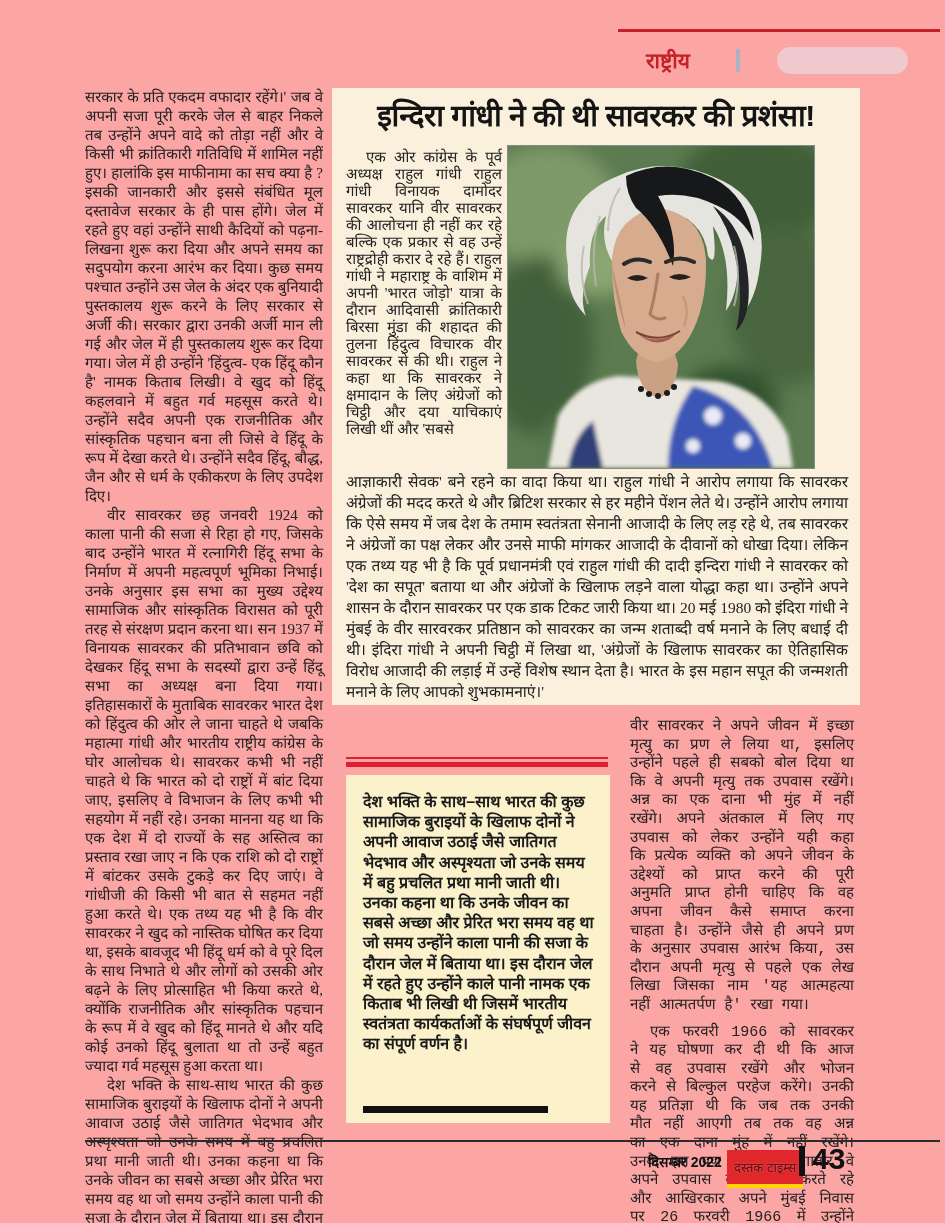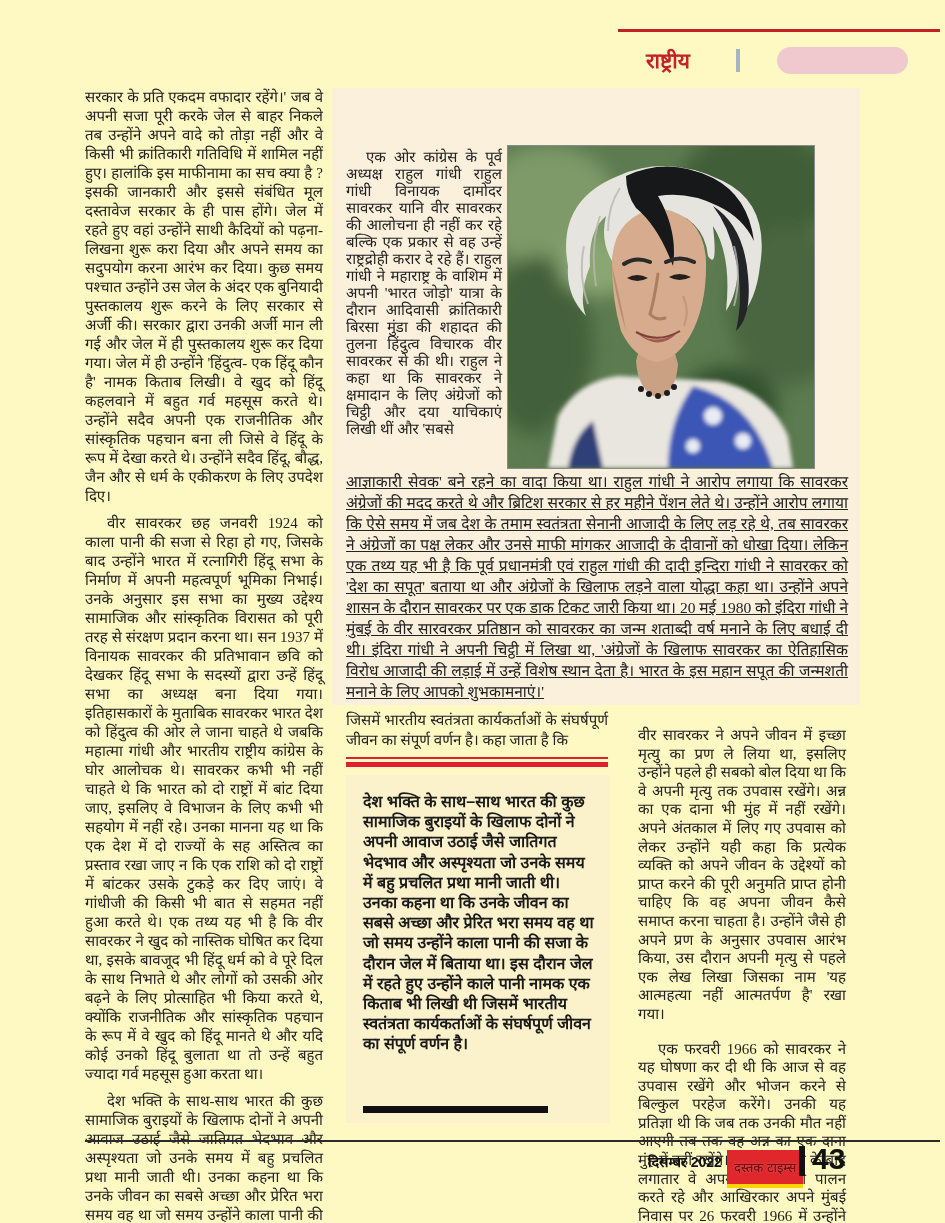--- a/index.html
+++ b/index.html
@@ -1,53 +1,53 @@
 <!DOCTYPE html>
 <html><head>
 <meta charset="utf-8">
 <style>
   html,body{margin:0;padding:0;background:#e9e9e9;}
   .page{
-    position:relative;width:945px;height:1223px;background:#fef9c3;
+    position:relative;width:945px;height:1223px;background:#fca5a5;
     margin:0 auto;overflow:hidden;
     font-family:"Liberation Serif","DejaVu Serif",serif;color:#222;
   }
   .abs{position:absolute;}
   
   .top-rule{left:618px;top:29px;width:322px;height:3px;background:#c32126;}
   .category{left:646px;top:46px;font-family:"Liberation Sans",sans-serif;
     font-size:21px;font-weight:700;color:#c32126;}
   .hdr-sep{left:736px;top:49px;width:4px;height:23px;background:#a9b3c6;}
   .hdr-pill{left:777px;top:47px;width:131px;height:27px;border-radius:14px;background:#f0c9ce;}
   
   .col-left{left:85px;top:88px;width:238px;font-size:15px;line-height:19px;text-align:justify;}
   .col-left p{margin:0;}
-  .col-left p.ind{text-indent:22px;margin-top:8px;}
+  .col-left p.ind{text-indent:22px;}
   
   .panel{left:332px;top:88px;width:528px;height:617px;background:#faf0dc;}
   .headline{left:332px;top:94px;width:528px;text-align:center;
     font-family:"Liberation Sans","DejaVu Sans",sans-serif;
     font-size:30px;font-weight:700;color:#141414;letter-spacing:-0.5px;}
   .col-narrow{left:346px;top:149px;width:156px;font-size:15px;line-height:17px;text-align:justify;}
   .col-narrow p{margin:0;text-indent:20px;}
   .photo{left:507px;top:145px;width:306px;height:322px;border:1px solid #8a8a8a;background:#56764c;}
   .wide-para{left:346px;top:471px;width:502px;font-size:15.5px;line-height:21px;text-align:justify;}
-  .wide-para p{margin:0;text-decoration:underline;}
+  .wide-para p{margin:0;}
   
   .lead-in{left:346px;top:710px;width:262px;font-size:15px;line-height:20px;text-align:justify;}
   .lead-in p{margin:0;}
   .rule-red-thin{left:346px;top:757px;width:262px;height:2px;background:#e02030;}
   .rule-red-thick{left:346px;top:762px;width:262px;height:5px;background:#e02030;}
   .quote-box{left:346px;top:775px;width:264px;height:348px;background:#fbf2cb;box-sizing:border-box;
     padding:17px 14px 4px 17px;}
   .quote-box p{margin:0;font-family:"Liberation Sans","DejaVu Sans",sans-serif;
     font-size:16px;font-weight:700;line-height:20.2px;color:#1b1b1b;text-align:left;}
   .quote-bar{left:363px;top:1106px;width:185px;height:7px;background:#101010;}
   .col-right{left:622px;top:710px;width:240px;font-size:15px;line-height:18.6px;text-align:justify;}
-  .col-right p{margin:16px;}
+  .col-right p{margin:8px;font-family:Liberation Mono, monospace;}
   .col-right p.ind{text-indent:20px;}
   .endsq{display:inline-block;width:11px;height:11px;background:#d71f25;margin-left:4px;vertical-align:baseline;}
   
   .footer-rule{left:85px;top:1140px;width:855px;height:2px;background:#2b2b2b;}
   .footer-date{left:648px;top:1152px;font-family:"Liberation Sans",sans-serif;
     font-size:14px;font-weight:700;color:#111;}
   .footer-logo{left:727px;top:1150px;height:22px;padding:6px 7px;background:#e0272b;
     border-bottom:4px solid #ffd400;display:flex;align-items:center;
     font-family:"Liberation Sans",sans-serif;font-size:13px;font-weight:700;color:#7e0d10;
     text-shadow:0 0 1px #ff9a9a;}
@@ -65,20 +65,21 @@
   <div class="abs hdr-sep"></div>
   <div class="abs hdr-pill"></div>
 
   <div class="abs col-left">
     <p>सरकार के प्रति एकदम वफादार रहेंगे।' जब वे अपनी सजा पूरी करके जेल से बाहर निकले तब उन्होंने अपने वादे को तोड़ा नहीं और वे किसी भी क्रांतिकारी गतिविधि में शामिल नहीं हुए। हालांकि इस माफीनामा का सच क्या है ? इसकी जानकारी और इससे संबंधित मूल दस्तावेज सरकार के ही पास होंगे। जेल में रहते हुए वहां उन्होंने साथी कैदियों को पढ़ना-लिखना शुरू करा दिया और अपने समय का सदुपयोग करना आरंभ कर दिया। कुछ समय पश्चात उन्होंने उस जेल के अंदर एक बुनियादी पुस्तकालय शुरू करने के लिए सरकार से अर्जी की। सरकार द्वारा उनकी अर्जी मान ली गई और जेल में ही पुस्तकालय शुरू कर दिया गया। जेल में ही उन्होंने 'हिंदुत्व- एक हिंदू कौन है' नामक किताब लिखी। वे खुद को हिंदू कहलवाने में बहुत गर्व महसूस करते थे। उन्होंने सदैव अपनी एक राजनीतिक और सांस्कृतिक पहचान बना ली जिसे वे हिंदू के रूप में देखा करते थे। उन्होंने सदैव हिंदू, बौद्ध, जैन और से धर्म के एकीकरण के लिए उपदेश दिए।</p>
     <p class="ind">वीर सावरकर छह जनवरी 1924 को काला पानी की सजा से रिहा हो गए, जिसके बाद उन्होंने भारत में रत्नागिरी हिंदू सभा के निर्माण में अपनी महत्वपूर्ण भूमिका निभाई। उनके अनुसार इस सभा का मुख्य उद्देश्य सामाजिक और सांस्कृतिक विरासत को पूरी तरह से संरक्षण प्रदान करना था। सन 1937 में विनायक सावरकर की प्रतिभावान छवि को देखकर हिंदू सभा के सदस्यों द्वारा उन्हें हिंदू सभा का अध्यक्ष बना दिया गया। इतिहासकारों के मुताबिक सावरकर भारत देश को हिंदुत्व की ओर ले जाना चाहते थे जबकि महात्मा गांधी और भारतीय राष्ट्रीय कांग्रेस के घोर आलोचक थे। सावरकर कभी भी नहीं चाहते थे कि भारत को दो राष्ट्रों में बांट दिया जाए, इसलिए वे विभाजन के लिए कभी भी सहयोग में नहीं रहे। उनका मानना यह था कि एक देश में दो राज्यों के सह अस्तित्व का प्रस्ताव रखा जाए न कि एक राशि को दो राष्ट्रों में बांटकर उसके टुकड़े कर दिए जाएं। वे गांधीजी की किसी भी बात से सहमत नहीं हुआ करते थे। एक तथ्य यह भी है कि वीर सावरकर ने खुद को नास्तिक घोषित कर दिया था, इसके बावजूद भी हिंदू धर्म को वे पूरे दिल के साथ निभाते थे और लोगों को उसकी ओर बढ़ने के लिए प्रोत्साहित भी किया करते थे, क्योंकि राजनीतिक और सांस्कृतिक पहचान के रूप में वे खुद को हिंदू मानते थे और यदि कोई उनको हिंदू बुलाता था तो उन्हें बहुत ज्यादा गर्व महसूस हुआ करता था।</p>
     <p class="ind">देश भक्ति के साथ-साथ भारत की कुछ सामाजिक बुराइयों के खिलाफ दोनों ने अपनी आवाज उठाई जैसे जातिगत भेदभाव और अस्पृश्यता जो उनके समय में बहु प्रचलित प्रथा मानी जाती थी। उनका कहना था कि उनके जीवन का सबसे अच्छा और प्रेरित भरा समय वह था जो समय उन्होंने काला पानी की सजा के दौरान जेल में बिताया था। इस दौरान जेल में रहते हुए उन्होंने काले पानी नामक एक किताब भी लिखी थी</p>
   </div>
 
   <div class="abs panel"></div>
+  <div class="abs headline">इन्दिरा गांधी ने की थी सावरकर की प्रशंसा!</div>
 
   <div class="abs col-narrow">
     <p>एक ओर कांग्रेस के पूर्व अध्यक्ष राहुल गांधी राहुल गांधी विनायक दामोदर सावरकर यानि वीर सावरकर की आलोचना ही नहीं कर रहे बल्कि एक प्रकार से वह उन्हें राष्ट्रद्रोही करार दे रहे हैं। राहुल गांधी ने महाराष्ट्र के वाशिम में अपनी 'भारत जोड़ो' यात्रा के दौरान आदिवासी क्रांतिकारी बिरसा मुंडा की शहादत की तुलना हिंदुत्व विचारक वीर सावरकर से की थी। राहुल ने कहा था कि सावरकर ने क्षमादान के लिए अंग्रेजों को चिट्ठी और दया याचिकाएं लिखी थीं और 'सबसे</p>
   </div>
 
   <div class="abs photo">
     <svg width="306" height="322" viewBox="0 0 306 322" xmlns="http://www.w3.org/2000/svg">
       <defs>
         <filter id="blurbg" x="-20%" y="-20%" width="140%" height="140%">
           <feGaussianBlur stdDeviation="9"></feGaussianBlur>
@@ -144,23 +145,20 @@
       <path d="M128 186 Q150 198 172 185" stroke="#7e4036" stroke-width="2" fill="none"></path>
 
       <path d="M175 150 Q182 165 176 180" stroke="#bb8e70" stroke-width="2" fill="none" opacity="0.7"></path>
     </svg>
   </div>
 
   <div class="abs wide-para">
     <p>आज्ञाकारी सेवक' बने रहने का वादा किया था। राहुल गांधी ने आरोप लगाया कि सावरकर अंग्रेजों की मदद करते थे और ब्रिटिश सरकार से हर महीने पेंशन लेते थे। उन्होंने आरोप लगाया कि ऐसे समय में जब देश के तमाम स्वतंत्रता सेनानी आजादी के लिए लड़ रहे थे, तब सावरकर ने अंग्रेजों का पक्ष लेकर और उनसे माफी मांगकर आजादी के दीवानों को धोखा दिया। लेकिन एक तथ्य यह भी है कि पूर्व प्रधानमंत्री एवं राहुल गांधी की दादी इन्दिरा गांधी ने सावरकर को 'देश का सपूत' बताया था और अंग्रेजों के खिलाफ लड़ने वाला योद्धा कहा था। उन्होंने अपने शासन के दौरान सावरकर पर एक डाक टिकट जारी किया था। 20 मई 1980 को इंदिरा गांधी ने मुंबई के वीर सारवरकर प्रतिष्ठान को सावरकर का जन्म शताब्दी वर्ष मनाने के लिए बधाई दी थी। इंदिरा गांधी ने अपनी चिट्ठी में लिखा था, 'अंग्रेजों के खिलाफ सावरकर का ऐतिहासिक विरोध आजादी की लड़ाई में उन्हें विशेष स्थान देता है। भारत के इस महान सपूत की जन्मशती मनाने के लिए आपको शुभकामनाएं।'</p>
   </div>
 
-  <div class="abs lead-in">
-    <p>जिसमें भारतीय स्वतंत्रता कार्यकर्ताओं के संघर्षपूर्ण जीवन का संपूर्ण वर्णन है। कहा जाता है कि</p>
-  </div>
 
   <div class="abs rule-red-thin"></div>
   <div class="abs rule-red-thick"></div>
   <div class="abs quote-box">
     <p>देश भक्ति के साथ–साथ भारत की कुछ सामाजिक बुराइयों के खिलाफ दोनों ने अपनी आवाज उठाई जैसे जातिगत भेदभाव और अस्पृश्यता जो उनके समय में बहु प्रचलित प्रथा मानी जाती थी। उनका कहना था कि उनके जीवन का सबसे अच्छा और प्रेरित भरा समय वह था जो समय उन्होंने काला पानी की सजा के दौरान जेल में बिताया था। इस दौरान जेल में रहते हुए उन्होंने काले पानी नामक एक किताब भी लिखी थी जिसमें भारतीय स्वतंत्रता कार्यकर्ताओं के संघर्षपूर्ण जीवन का संपूर्ण वर्णन है।</p>
   </div>
   <div class="abs quote-bar"></div>
 
   <div class="abs col-right">
     <p>वीर सावरकर ने अपने जीवन में इच्छा मृत्यु का प्रण ले लिया था, इसलिए उन्होंने पहले ही सबको बोल दिया था कि वे अपनी मृत्यु तक उपवास रखेंगे। अन्न का एक दाना भी मुंह में नहीं रखेंगे। अपने अंतकाल में लिए गए उपवास को लेकर उन्होंने यही कहा कि प्रत्येक व्यक्ति को अपने जीवन के उद्देश्यों को प्राप्त करने की पूरी अनुमति प्राप्त होनी चाहिए कि वह अपना जीवन कैसे समाप्त करना चाहता है। उन्होंने जैसे ही अपने प्रण के अनुसार उपवास आरंभ किया, उस दौरान अपनी मृत्यु से पहले एक लेख लिखा जिसका नाम 'यह आत्महत्या नहीं आत्मतर्पण है' रखा गया।</p>

